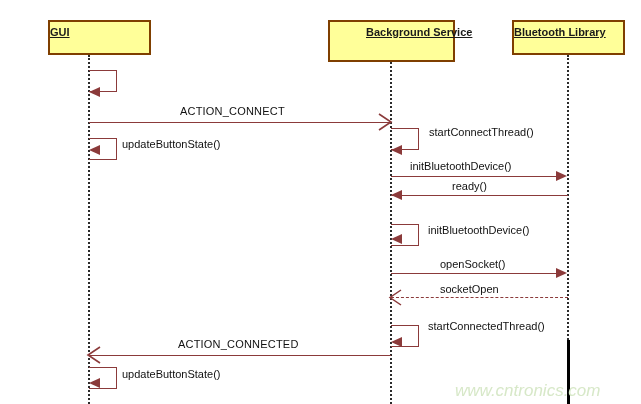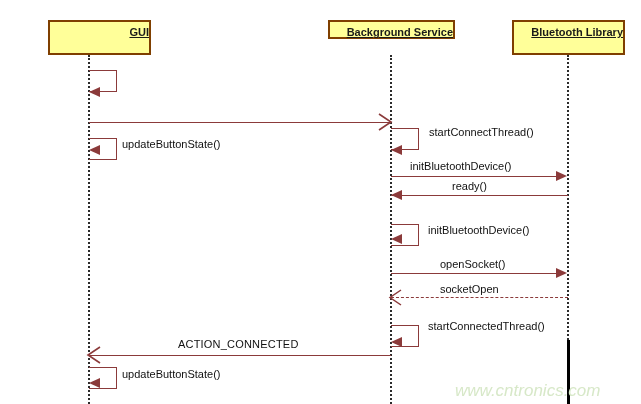--- a/index.html
+++ b/index.html
@@ -19,21 +19,21 @@
     overflow: hidden;
   }
   
   .participant {
     position: absolute;
     box-sizing: border-box;
     background: #ffff99;
     border: 2px solid #7f3f00;
     display: flex;
     align-items: flex-start;
-    justify-content: flex-end;
+    justify-content: flex-start;
     padding-top: 4px;
   }
   .participant-label {
     font-size: 11px;
     font-weight: bold;
     color: #1a1a1a;
     text-decoration: underline;
     line-height: 13px;
     white-space: nowrap;
   }
@@ -115,35 +115,36 @@
 <div id="canvas">
 
   <div class="lifeline" style="left:88px; top:55px; height:349px;"></div>
   <div class="lifeline" style="left:390px; top:55px; height:349px;"></div>
   <div class="lifeline" style="left:567px; top:55px; height:349px;"></div>
 
   <div class="participant" style="left:48px; top:20px; width:103px; height:35px;">
     <span class="participant-label">GUI</span>
   </div>
 
-  <div class="participant" style="left:328px; top:20px; width:127px; height:19px;">
+  <div class="participant" style="left:328px; top:20px; width:127px; height:42px;padding-left:36px;">
     <span class="participant-label">Background Service</span>
   </div>
 
   <div class="participant" style="left:512px; top:20px; width:113px; height:35px;">
     <span class="participant-label">Bluetooth Library</span>
   </div>
 
   <div class="selfcall" style="left:89px; top:70px; width:28px; height:22px;"></div>
   <div class="arrowhead left" style="left:89px; top:87px;"></div>
 
   <div class="msg-line" style="left:89px; top:122px; width:302px;"></div>
   <svg class="open-head" style="left:378px; top:113px;" width="16" height="18" viewBox="0 0 16 18">
     <polyline points="1,1 13,9 1,17" fill="none" stroke="#8b3a3a" stroke-width="1.6"></polyline>
   </svg>
+  <div class="msg-label caps" style="left:180px; top:105px;">ACTION_CONNECT</div>
 
   <div class="selfcall" style="left:391px; top:128px; width:28px; height:22px;"></div>
   <div class="arrowhead left" style="left:391px; top:145px;"></div>
   <div class="msg-label" style="left:429px; top:126px;">startConnectThread()</div>
 
   <div class="selfcall" style="left:89px; top:138px; width:28px; height:22px;"></div>
   <div class="arrowhead left" style="left:89px; top:145px;"></div>
   <div class="msg-label" style="left:122px; top:138px;">updateButtonState()</div>
 
   <div class="msg-line" style="left:391px; top:176px; width:167px;"></div>

